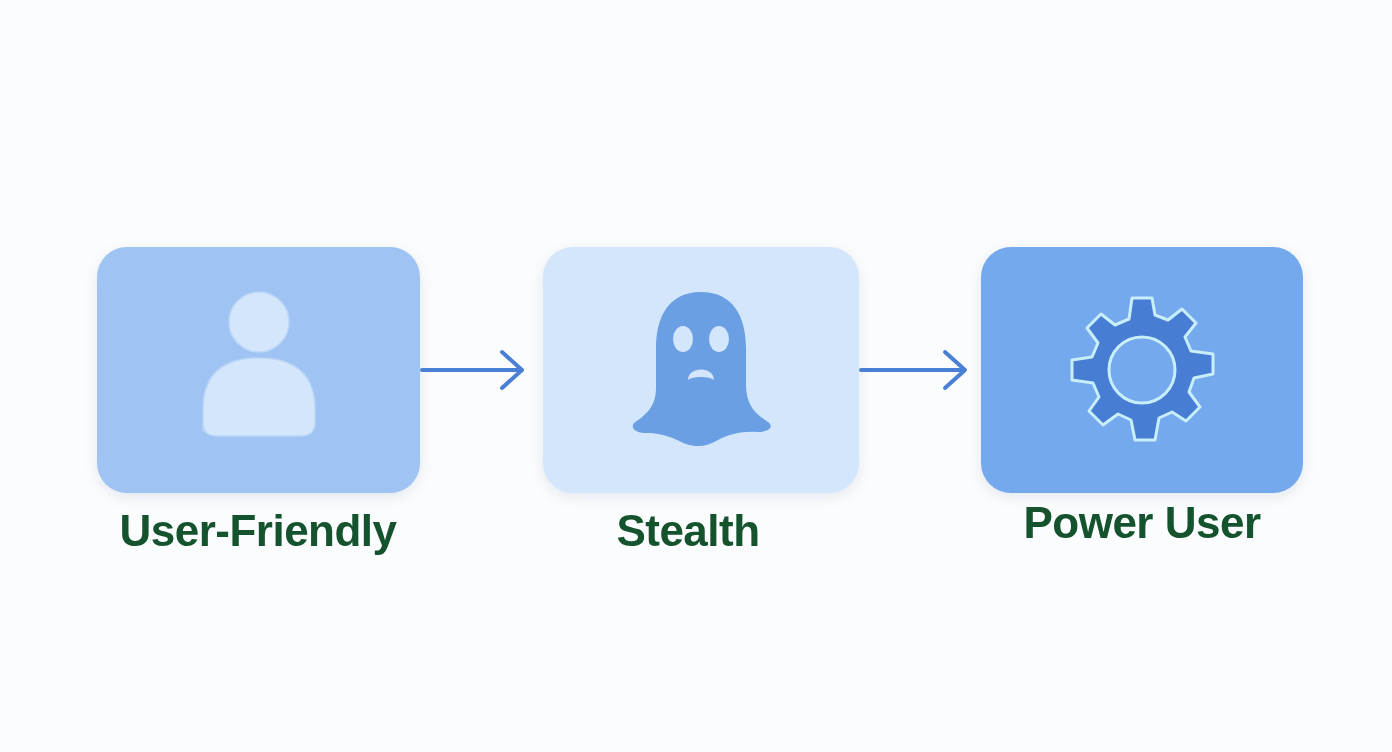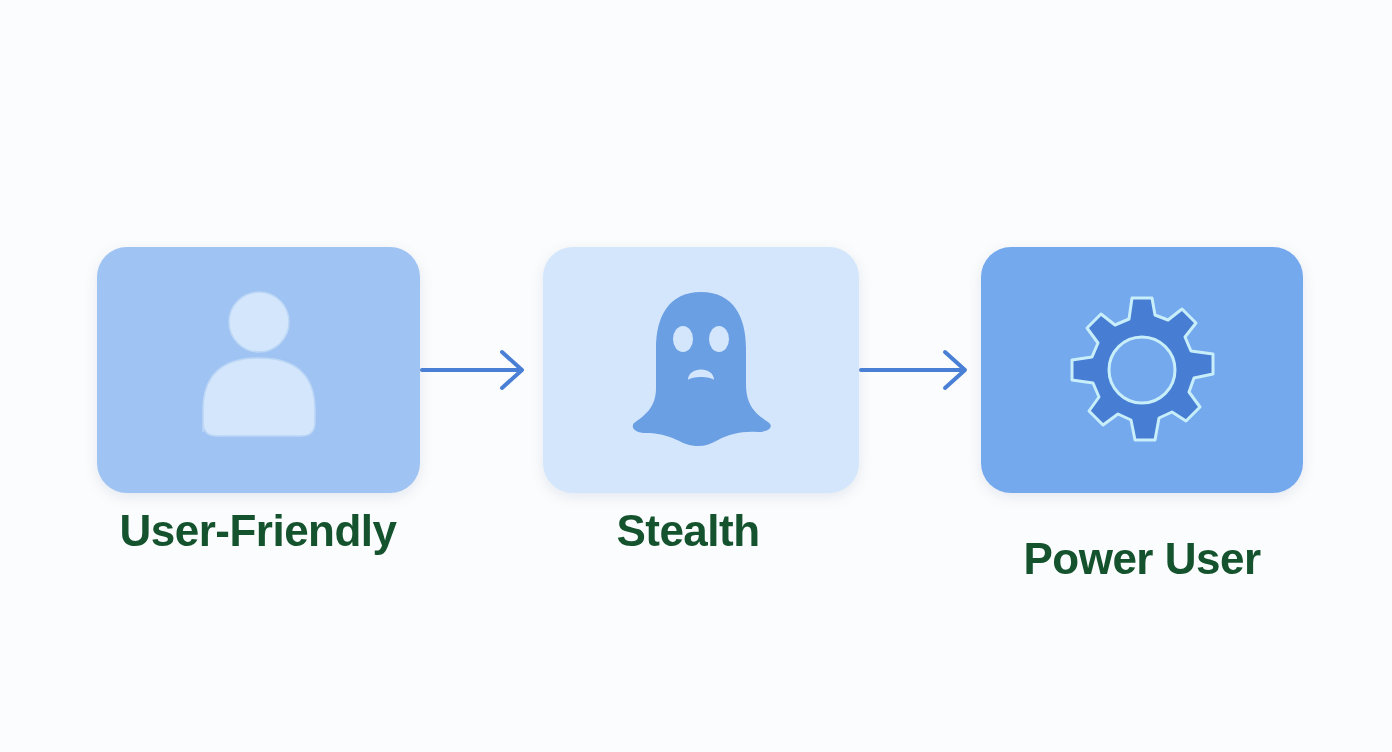--- a/index.html
+++ b/index.html
@@ -41,13 +41,13 @@
   <svg width="150" height="150" viewBox="-75 -75 150 150">
     <g fill="#477ed4" stroke="#c8eefa" stroke-width="3" stroke-linejoin="round">
       <path d="M-10,-72 L10,-72 L13,-55 L26,-50 L40,-61 L54,-47 L43,-33 L49,-19 L71,-16 L71,4 L52,8 L47,22 L58,37 L44,51 L30,42 L17,48 L13,70 L-7,70 L-11,50 L-24,44 L-39,55 L-53,41 L-43,27 L-49,13 L-70,10 L-70,-10 L-50,-13 L-44,-27 L-55,-42 L-41,-56 L-27,-45 L-13,-51 Z"></path>
     </g>
     <circle cx="0" cy="0" r="33" fill="#75a9ee" stroke="#c8eefa" stroke-width="3"></circle>
   </svg>
 </div>
 
 <div class="label" style="left:78px;top:506px;">User-Friendly</div>
 <div class="label" style="left:508px;top:506px;">Stealth</div>
-<div class="label" style="left:962px;top:534px;">Power User</div>
+<div class="label" style="left:962px;top:498px;">Power User</div>
 
 </body></html>

